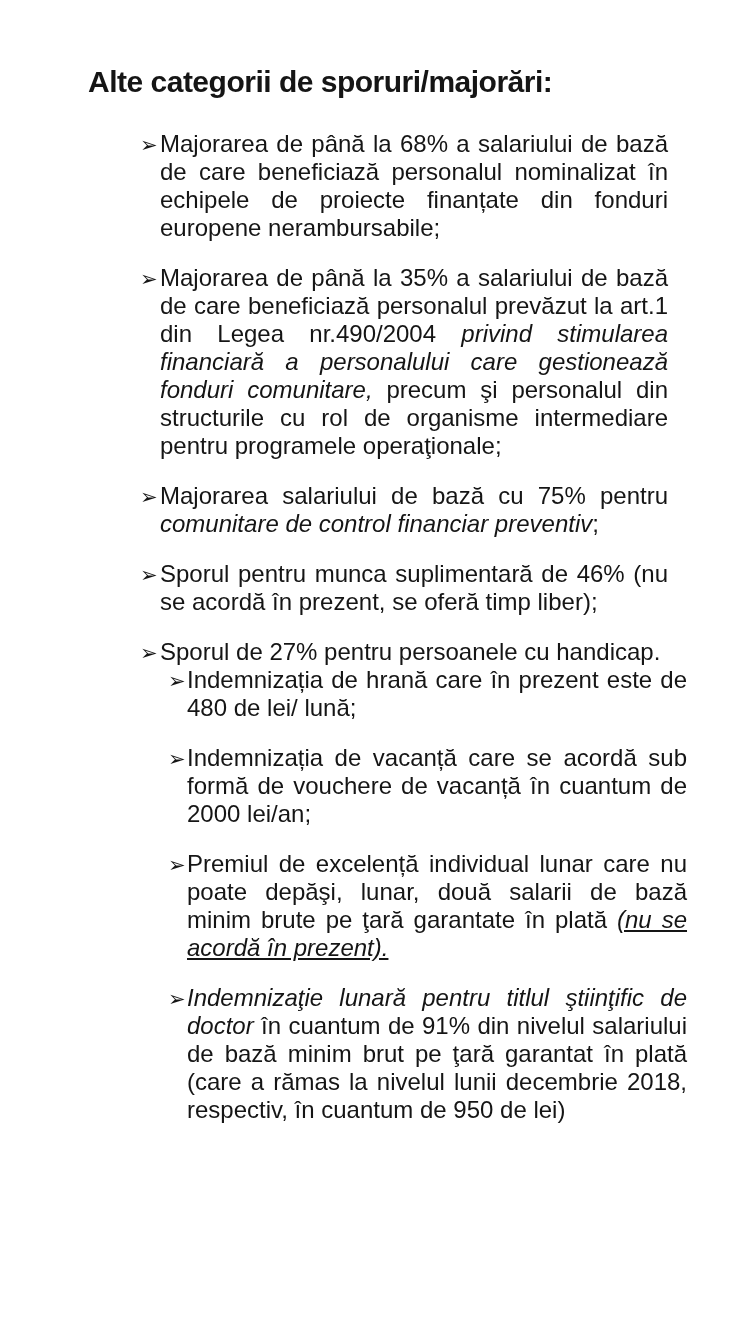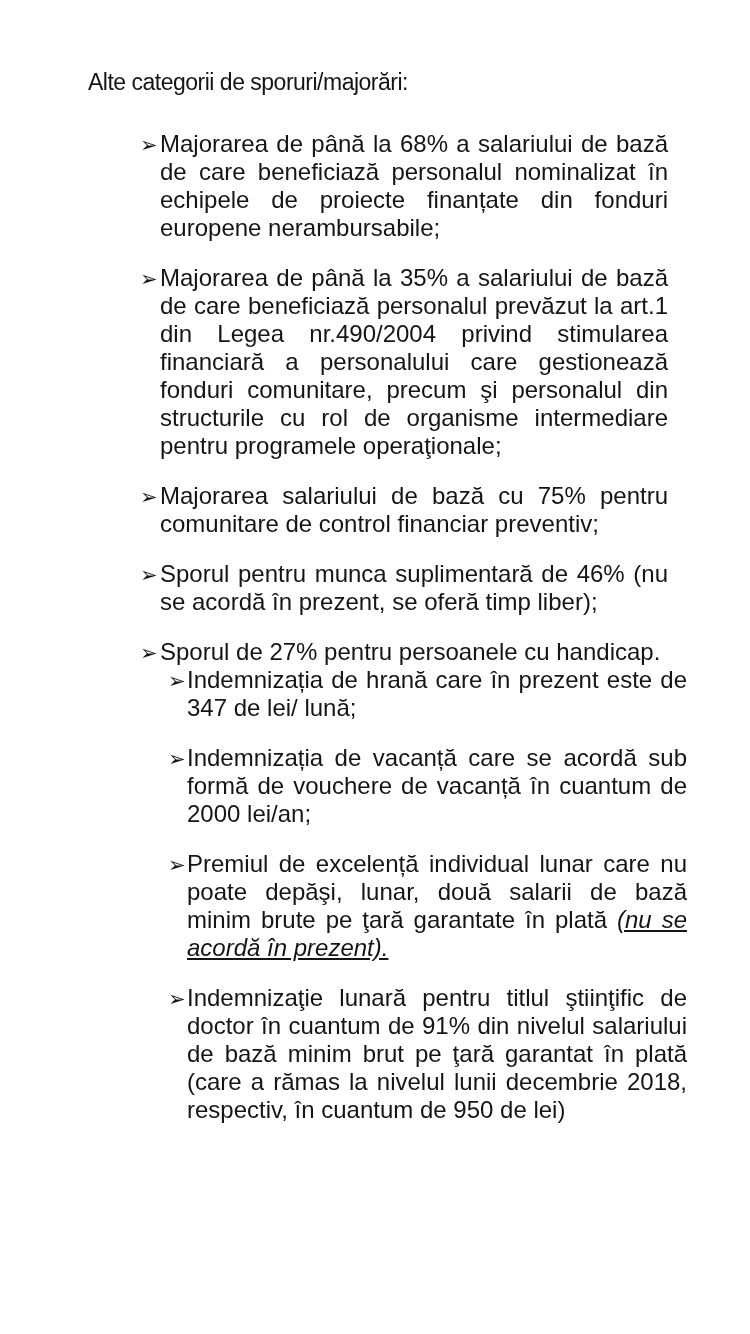--- a/index.html
+++ b/index.html
@@ -16,23 +16,23 @@
     color: #151515;
   }
   .page {
     position: absolute;
     inset: 0;
     padding-top: 68px;
     box-sizing: border-box;
     background: #ffffff;
   }
   .section-heading {
-    font-size: 23px;
+    font-size: 30px;
     line-height: 28px;
-    font-weight: normal;
+    font-weight: bold;
     letter-spacing: -0.5px;
     margin: 0 90px 34px 88px;
   }
   .section-heading.second {
     margin: 20px 0 34px 88px;
     max-width: 490px;
     text-indent: 25px;
   }
   ul.list {
     list-style: none;
@@ -60,21 +60,21 @@
   .bullet {
     position: absolute;
     top: 2px;
     font-size: 21px;
     line-height: 26px;
     font-family: "DejaVu Sans", sans-serif;
   }
   .list1 .bullet { left: -20px; }
   .list2 .bullet { left: -19px; }
   .seg.normal { font-style: normal; }
-  .seg.italic { }
+  .seg.italic { font-style: italic; }
   .seg.italic-underline {
     font-style: italic;
     text-decoration: underline;
   }
 </style>
 </head>
 <body style="color: rgb(21, 21, 21); background: rgb(255, 255, 255);">
 
 <div class="page">
   <h1 class="section-heading first">Alte categorii de sporuri/majorări:</h1>
@@ -82,18 +82,18 @@
   <ul class="list list1">
       <li><span class="bullet">➢</span><span class="seg normal">Majorarea de până la 68% a salariului de bază de care beneficiază personalul nominalizat în echipele de proiecte finanțate din fonduri europene nerambursabile;</span></li>
       <li><span class="bullet">➢</span><span class="seg normal">Majorarea de până la 35% a salariului de bază de care beneficiază personalul prevăzut la art.1 din Legea nr.490/2004 </span><span class="seg italic">privind stimularea financiară a personalului care gestionează fonduri comunitare,</span><span class="seg normal"> precum şi personalul din structurile cu rol de organisme intermediare pentru programele operaţionale;</span></li>
       <li><span class="bullet">➢</span><span class="seg normal">Majorarea salariului de bază cu 75% pentru </span><span class="seg italic">comunitare de control financiar preventiv</span><span class="seg normal">;</span></li>
       <li><span class="bullet">➢</span><span class="seg normal">Sporul pentru munca suplimentară de 46% (nu se acordă în prezent, se oferă timp liber);</span></li>
       <li><span class="bullet">➢</span><span class="seg normal">Sporul de 27% pentru persoanele cu handicap.</span></li>
     </ul>
 
 
   <ul class="list list2">
-      <li><span class="bullet">➢</span><span class="seg normal">Indemnizația de hrană care în prezent este de 347 de lei/ lună;</span></li>
+      <li><span class="bullet">➢</span><span class="seg normal">Indemnizația de hrană care în prezent este de 480 de lei/ lună;</span></li>
       <li><span class="bullet">➢</span><span class="seg normal">Indemnizația de vacanță care se acordă sub formă de vouchere de vacanță în cuantum de 2000 lei/an;</span></li>
       <li><span class="bullet">➢</span><span class="seg normal">Premiul de excelență individual lunar care nu poate depăşi, lunar, două salarii de bază minim brute pe ţară garantate în plată </span><span class="seg italic-underline">(nu se acordă în prezent).</span></li>
       <li><span class="bullet">➢</span><span class="seg italic">Indemnizaţie lunară pentru titlul ştiinţific de doctor</span><span class="seg normal"> în cuantum de 91% din nivelul salariului de bază minim brut pe ţară garantat în plată (care a rămas la nivelul lunii decembrie 2018, respectiv, în cuantum de 950 de lei)</span></li>
     </ul>
 </div>
 
 </body></html>

